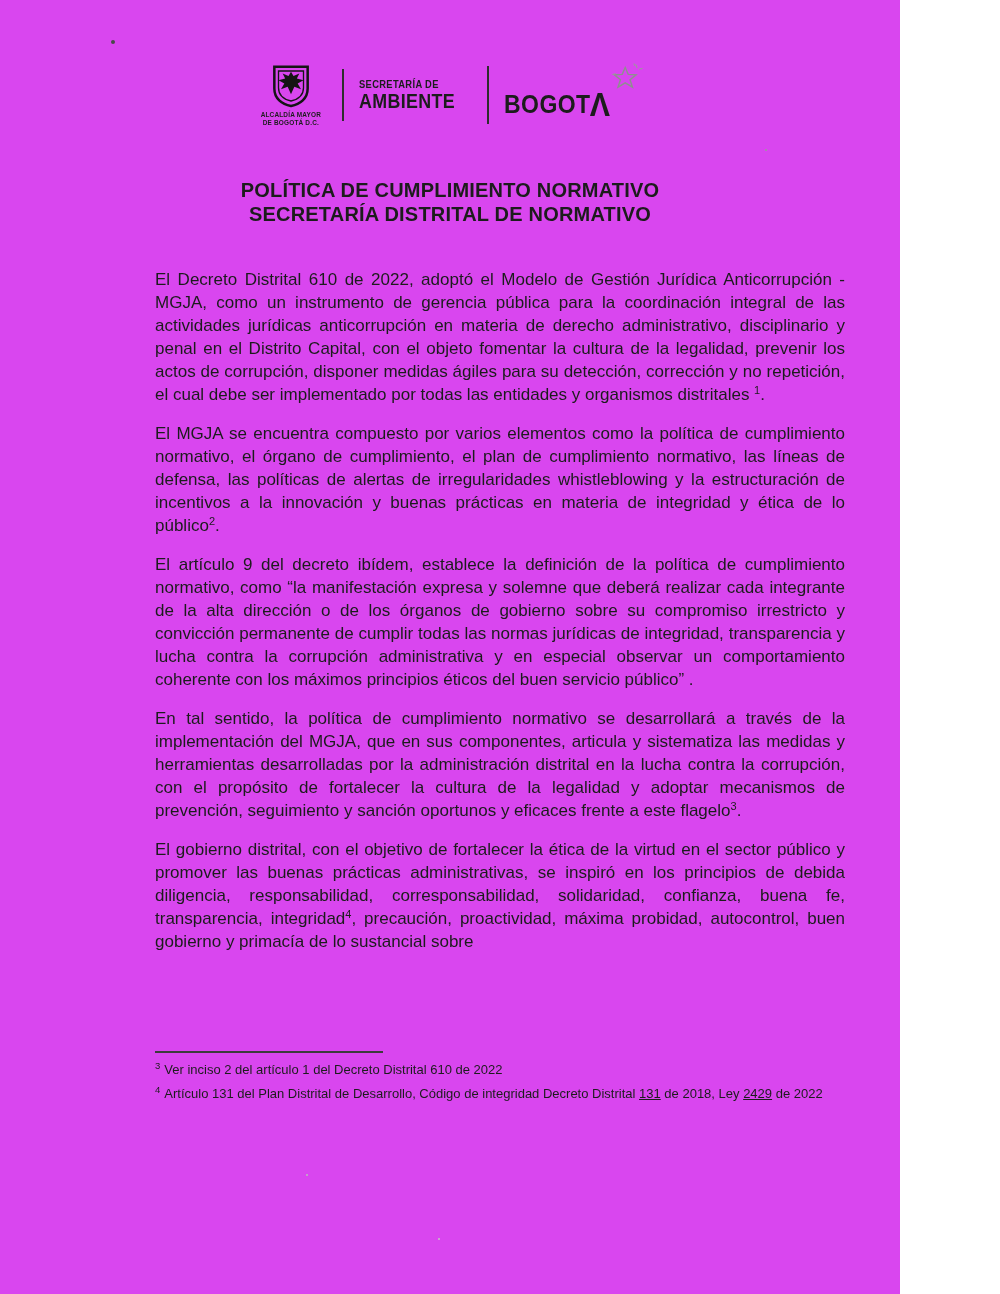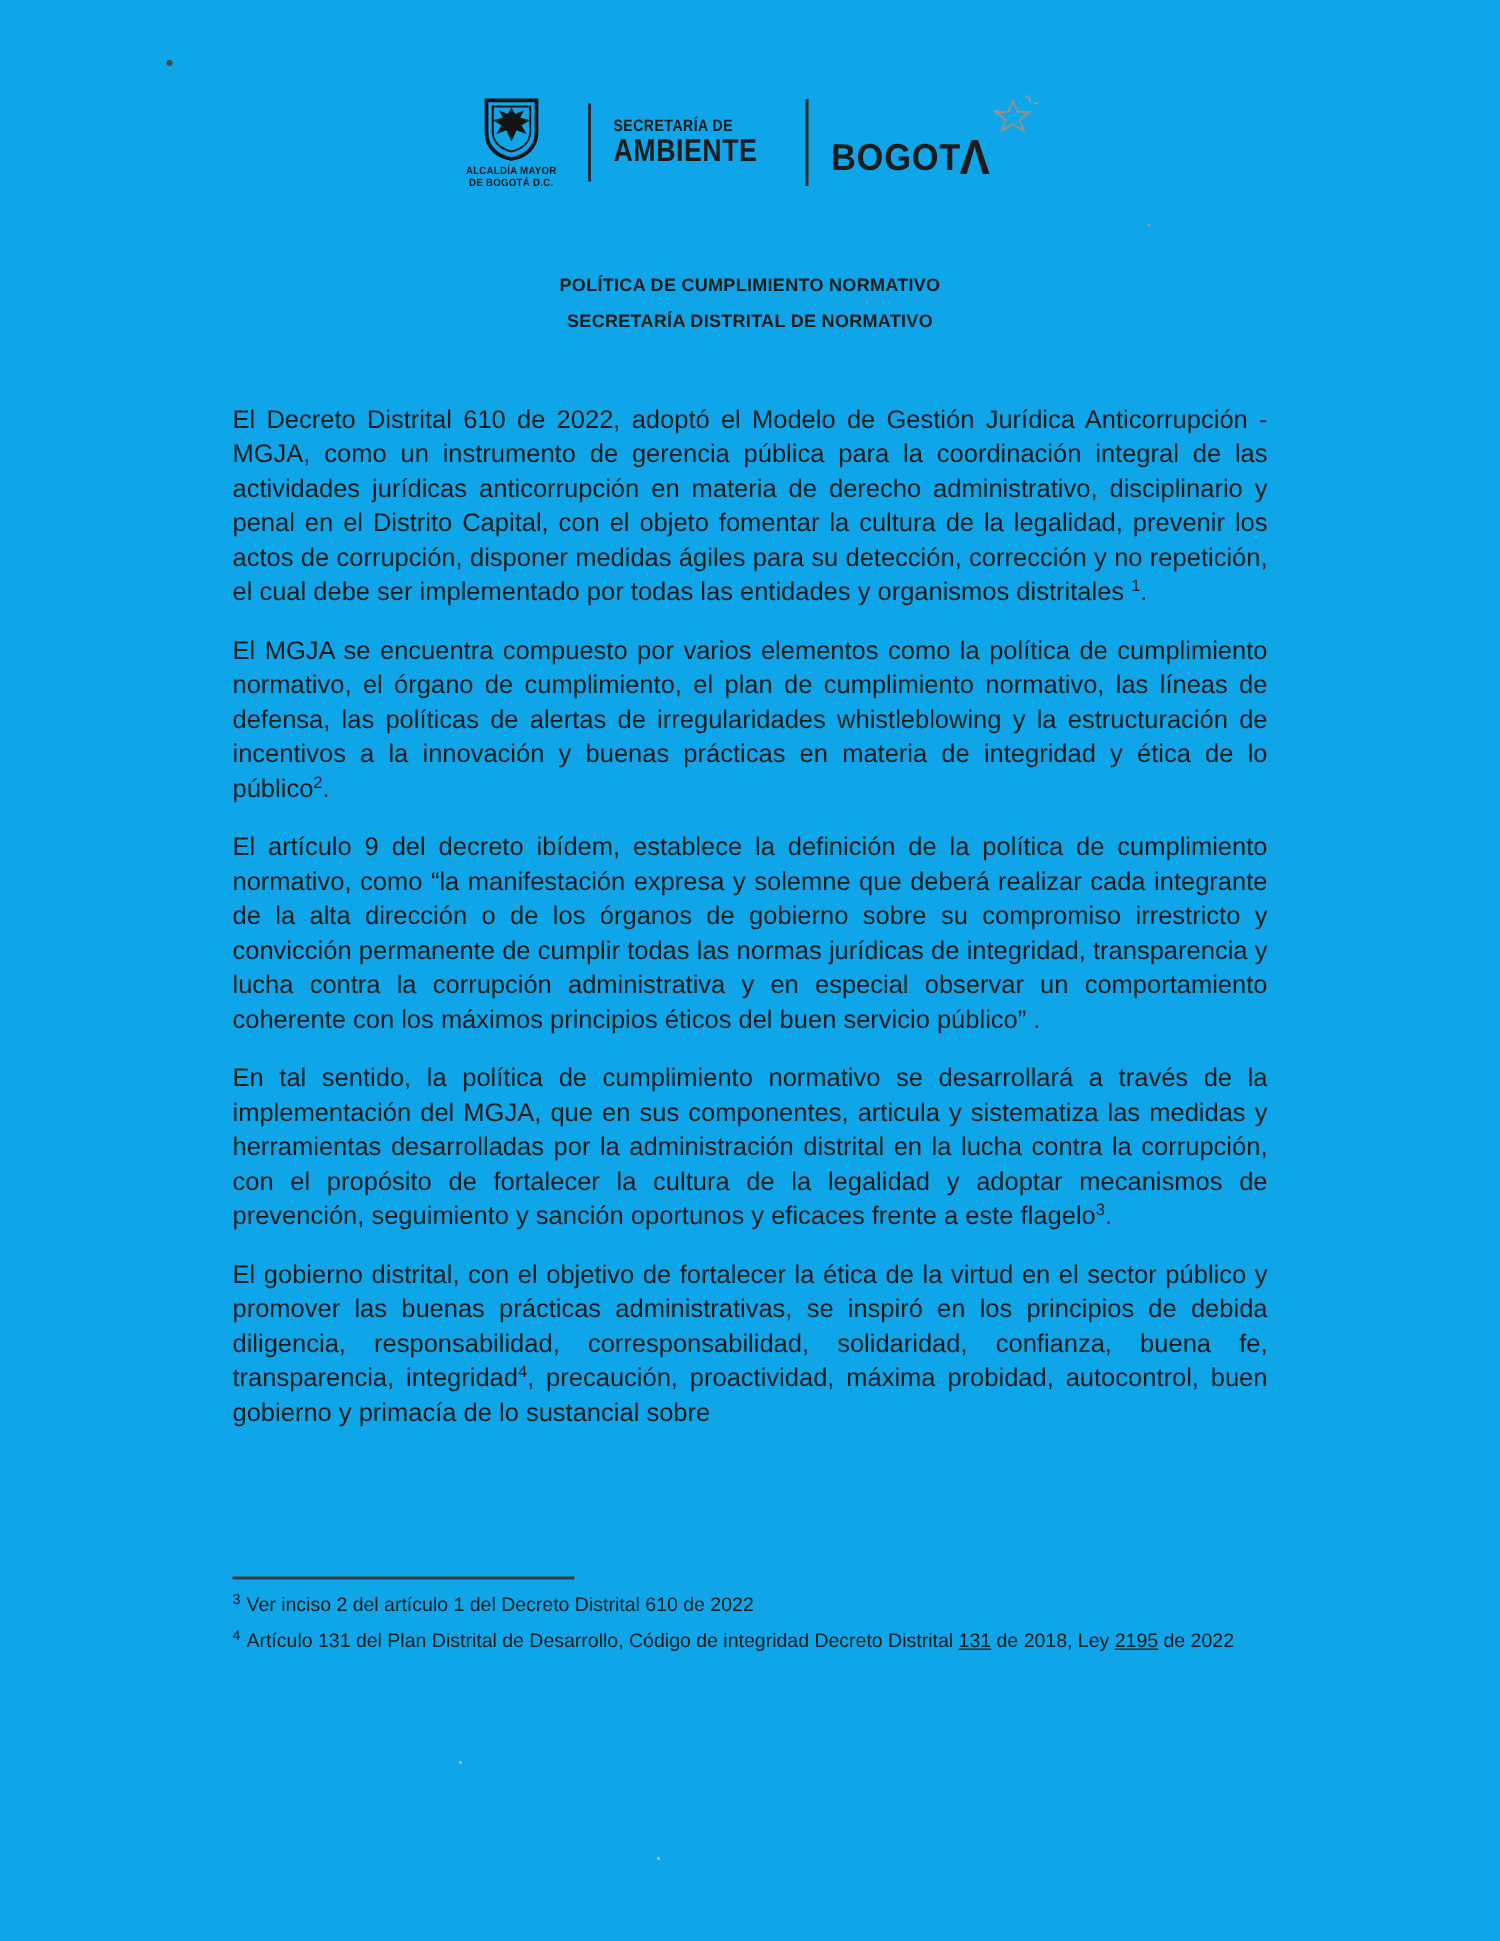--- a/index.html
+++ b/index.html
@@ -1,17 +1,17 @@
 <!DOCTYPE html>
 <html><head>
 <meta charset="utf-8">
 <style>
   html,body{margin:0;padding:0;background:#ffffff;}
   .page{
-    position:relative;width:1000px;height:1294px;background:#0ea5e9;
+    position:relative;width:900px;height:1294px;background:#d946ef;
     font-family:"Liberation Sans","DejaVu Sans",sans-serif;color:#1c1c1c;
     overflow:hidden;
   }
   
   .header{
     position:absolute;top:58px;left:0;width:100%;height:74px;
     display:flex;justify-content:center;align-items:center;gap:15px;
   }
   .crest{display:flex;flex-direction:column;align-items:center;width:72px;}
   .crest svg{width:40px;height:46px;display:block;}
@@ -24,21 +24,21 @@
   .sec-small{font-size:11px;font-weight:700;letter-spacing:.4px;line-height:1.1;}
   .sec-big{font-size:21px;font-weight:700;letter-spacing:.4px;line-height:1.05;}
   .bogota{position:relative;margin-top:18px;padding-right:26px;}
   .bogota .star{position:absolute;top:-25px;right:0;width:36px;height:32px;}
   .bogota-text{font-size:25px;font-weight:800;letter-spacing:.5px;line-height:1;
     display:inline-block;transform:scaleX(.92);transform-origin:left center;white-space:nowrap;}
   .bogota-text .caret{font-size:33px;font-weight:700;margin-left:-1px;vertical-align:-3px;}
   
   .title{
     position:absolute;top:178px;left:0;width:100%;
-    text-align:center;font-weight:700;font-size:12px;line-height:24px;letter-spacing:.2px;
+    text-align:center;font-weight:700;font-size:20px;line-height:24px;letter-spacing:.2px;
   }
   
   .bodytext{
     position:absolute;top:252px;left:155px;width:690px;
     font-size:17px;line-height:23px;text-align:justify;
   }
   .para{margin:16px 0 14px 0;}
   sup.ref{font-size:11px;line-height:0;vertical-align:6px;}
   
   .footnotes{
@@ -107,17 +107,17 @@
       <p class="para">El MGJA se encuentra compuesto por varios elementos como la política de cumplimiento normativo, el órgano de cumplimiento, el plan de cumplimiento normativo, las líneas de defensa, las políticas de alertas de irregularidades whistleblowing y la estructuración de incentivos a la innovación y buenas prácticas en materia de integridad y ética de lo público<sup class="ref">2</sup>.</p>
       <p class="para">El artículo 9 del decreto ibídem, establece la definición de la política de cumplimiento normativo, como “la manifestación expresa y solemne que deberá realizar cada integrante de la alta dirección o de los órganos de gobierno sobre su compromiso irrestricto y convicción permanente de cumplir todas las normas jurídicas de integridad, transparencia y lucha contra la corrupción administrativa y en especial observar un comportamiento coherente con los máximos principios éticos del buen servicio público” .</p>
       <p class="para">En tal sentido, la política de cumplimiento normativo se desarrollará a través de la implementación del MGJA, que en sus componentes, articula y sistematiza las medidas y herramientas desarrolladas por la administración distrital en la lucha contra la corrupción, con el propósito de fortalecer la cultura de la legalidad y adoptar mecanismos de prevención, seguimiento y sanción oportunos y eficaces frente a este flagelo<sup class="ref">3</sup>.</p>
       <p class="para">El gobierno distrital, con el objetivo de fortalecer la ética de la virtud en el sector público y promover las buenas prácticas administrativas, se inspiró en los principios de debida diligencia, responsabilidad, corresponsabilidad, solidaridad, confianza, buena fe, transparencia, integridad<sup class="ref">4</sup>, precaución, proactividad, máxima probidad, autocontrol, buen gobierno y primacía de lo sustancial sobre</p>
     </main>
 
   <footer class="footnotes">
     <div class="fn-divider"></div>
     <div>
         <div class="fn"><sup>3</sup>Ver inciso 2 del artículo 1 del Decreto Distrital 610 de 2022</div>
-        <div class="fn"><sup>4</sup>Artículo 131 del Plan Distrital de Desarrollo, Código de integridad Decreto Distrital <span class="und">131</span> de 2018, Ley <span class="und">2195</span> de 2022</div>
+        <div class="fn"><sup>4</sup>Artículo 131 del Plan Distrital de Desarrollo, Código de integridad Decreto Distrital <span class="und">131</span> de 2018, Ley <span class="und">2429</span> de 2022</div>
       </div>
   </footer>
 
 </div>
 
 </body></html>

